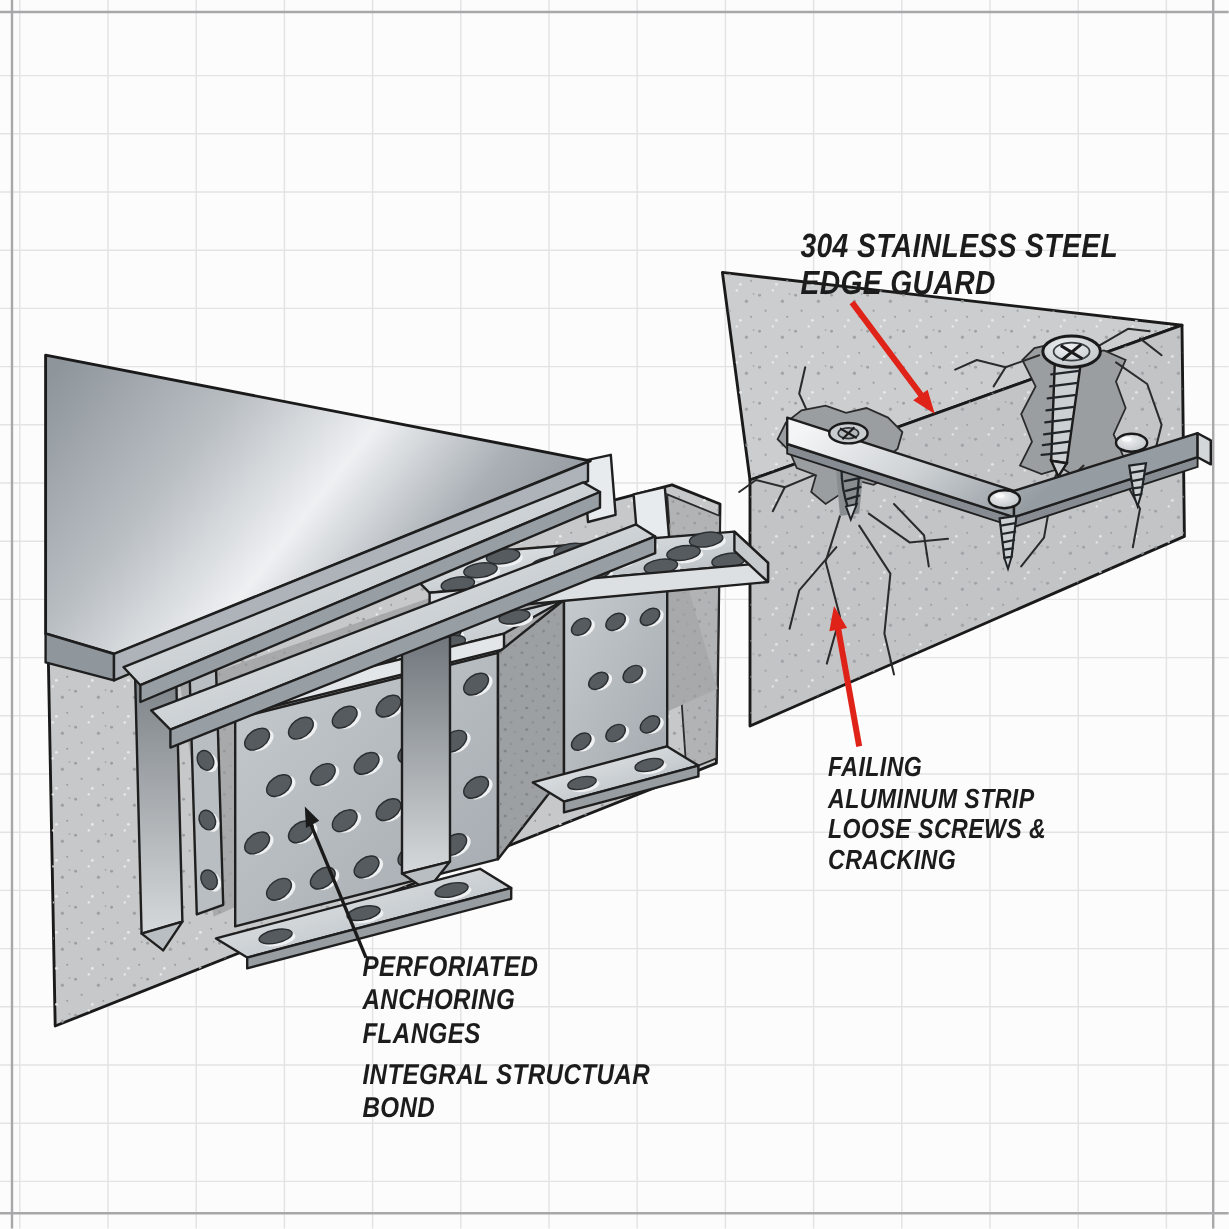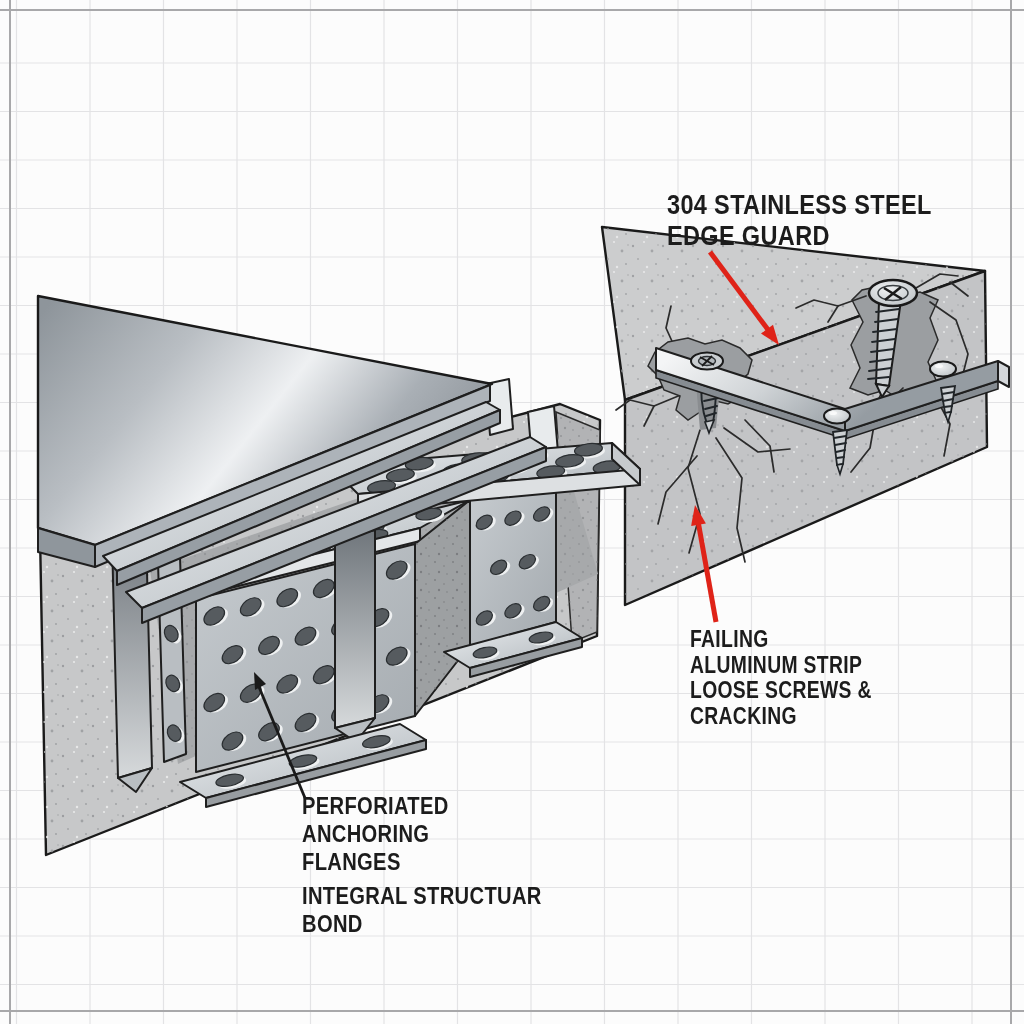--- a/index.html
+++ b/index.html
@@ -1,16 +1,16 @@
 <!DOCTYPE html>
 <html style="--red: #df2318; --ink: #1c1c1c; --bg: #fcfcfc;"><head>
 <meta charset="utf-8">
 <style>
   html,body{margin:0;padding:0;width:1024px;height:1024px;overflow:hidden;background:var(--bg,#fcfcfc);}
-  #stage{position:relative;width:848px;height:1024px;font-family:"Liberation Sans",sans-serif;}
+  #stage{position:relative;width:848px;height:1024px;font-family:"Liberation Sans",sans-serif;font-style:italic;}
   #scene{position:absolute;left:0;top:0;}
   .label-block{position:absolute;color:var(--ink,#1c1c1c);font-weight:600;letter-spacing:.4px;
     transform:scaleX(.84);transform-origin:0 0;white-space:nowrap;}
   .lb-large{font-size:28px;line-height:31px;}
   .lb-med{font-size:24px;line-height:28px;}
   .lb-small{font-size:23px;line-height:25.5px;}
   .gap-top{margin-top:6px;}
   svg .outline{stroke:#1f1f1f;stroke-width:2;stroke-linejoin:round;}
   svg .outline-thick{stroke:#1a1a1a;stroke-width:2.4;stroke-linejoin:round;}
   svg .crack{stroke:#2b2b2b;stroke-width:1.7;fill:none;stroke-linejoin:round;stroke-linecap:round;}

